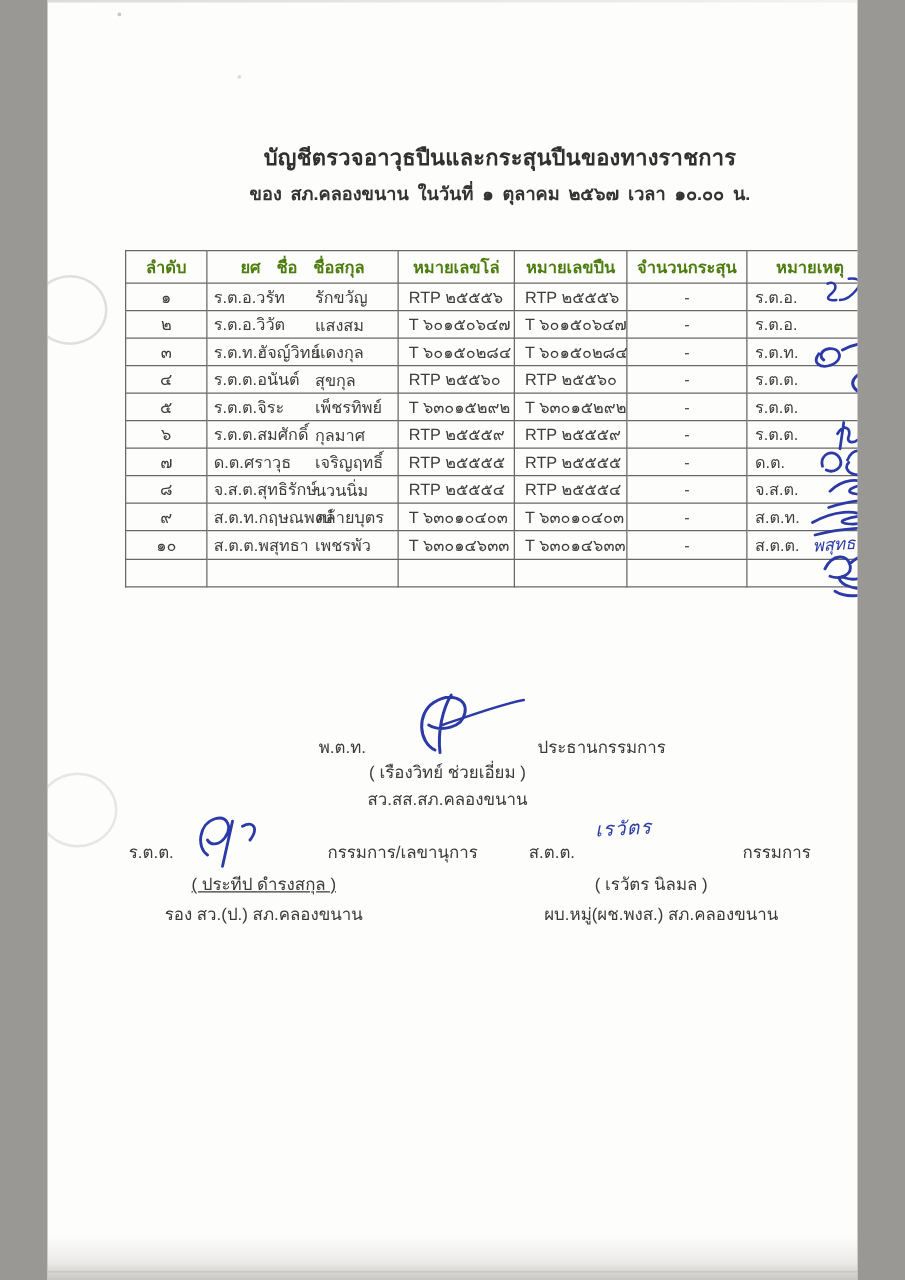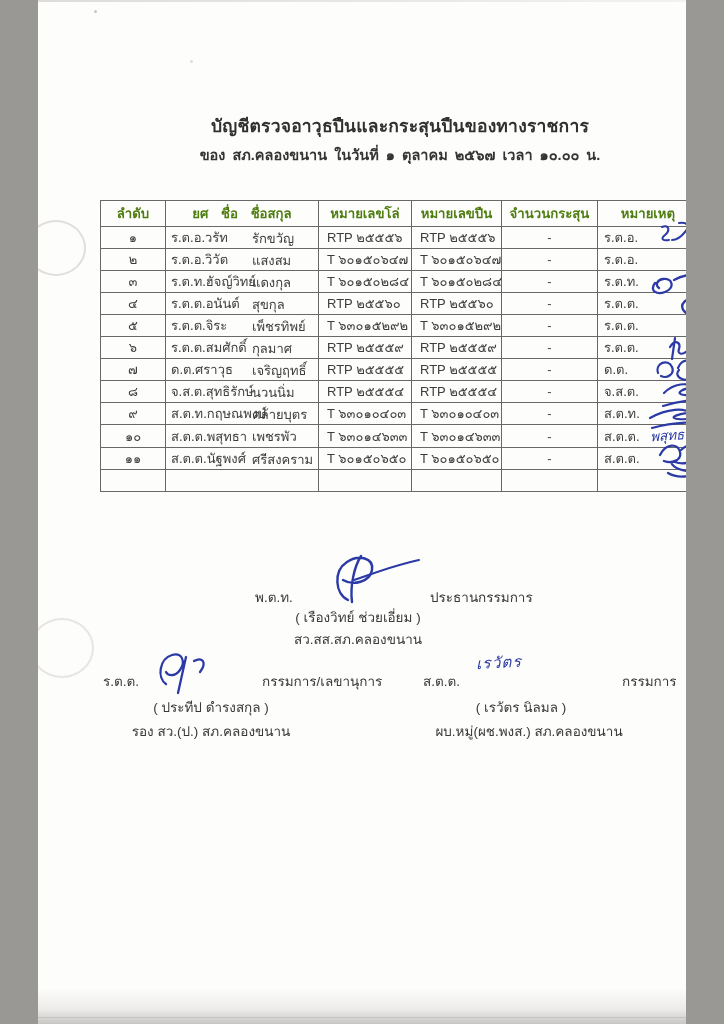--- a/index.html
+++ b/index.html
@@ -42,25 +42,25 @@
   .hand-text{color:var(--ink,#2b3aa6);font-style:italic;}
 
   .checked-label{top:536px;left:220px;width:200px;text-align:center;font-size:14.5px;font-weight:bold;color:#2f2f2f;}
   .chair-rank{top:586px;left:217px;font-size:13.5px;}
   .chair-role{top:586px;left:392px;font-size:13.5px;}
   .chair-name{top:606px;left:235px;width:170px;text-align:center;font-size:13.5px;}
   .chair-pos{top:628px;left:235px;width:170px;text-align:center;font-size:13.5px;}
 
   .sec-rank{top:670px;left:65px;font-size:13.5px;}
   .sec-role{top:670px;left:224px;font-size:13.5px;}
-  .sec-name{top:696px;left:88px;width:170px;text-align:center;font-size:13.5px;}
+  .sec-name{top:696px;left:88px;width:170px;text-align:center;font-size:13.5px;text-decoration:underline;}
   .sec-pos{top:720px;left:78px;width:190px;text-align:center;font-size:13.5px;}
   .mem-rank{top:670px;left:385px;font-size:13.5px;}
   .mem-sig{top:650px;left:438px;font-size:15.5px;transform:rotate(-3deg);letter-spacing:1px;}
-  .mem-role{top:670px;left:556px;font-size:13.5px;margin-left:28px;}
+  .mem-role{top:670px;left:556px;font-size:13.5px;}
   .mem-name{top:696px;left:418px;width:130px;text-align:center;font-size:13.5px;}
   .mem-pos{top:720px;left:396px;width:190px;text-align:center;font-size:13.5px;}
 
   .arc{border-radius:50%;border:2px solid rgba(176,174,170,.38);}
   .arc1{left:-12px;top:220px;width:56px;height:52px;}
   .arc2{left:-8px;top:618px;width:60px;height:56px;border-color:rgba(182,180,176,.30);}
   .speck{width:3px;height:3px;background:rgba(150,148,144,.5);border-radius:50%;}
   .top-line{top:0;left:0;width:724px;height:2px;background:linear-gradient(to right,rgba(190,188,184,.5),rgba(220,218,214,.25));}
   .bottom-band{left:0;bottom:0;width:724px;height:36px;
     background:linear-gradient(to bottom,rgba(201,199,196,0) 0%,rgba(203,201,198,.35) 60%,rgba(178,176,173,.7) 100%);}
@@ -224,33 +224,20 @@
         <span class="surname">เพชรพัว</span>
       </td>
       <td class="c-shield">T ๖๓๐๑๔๖๓๓</td>
       <td class="c-gun">T ๖๓๐๑๔๖๓๓</td>
       <td class="c-ammo">-</td>
       <td class="c-remark">
         <span>ส.ต.ต.</span><span class="hand">พสุทธา</span>
       </td>
     </tr>
         <tr>
-      <td class="c-no">๑๑</td>
-      <td class="c-name">
-        <span>ส.ต.ต.นัฐพงศ์</span>
-        <span class="surname">ศรีสงคราม</span>
-      </td>
-      <td class="c-shield">T ๖๐๑๕๐๖๕๐</td>
-      <td class="c-gun">T ๖๐๑๕๐๖๕๐</td>
-      <td class="c-ammo">-</td>
-      <td class="c-remark">
-        <span>ส.ต.ต.</span><span class="hand"></span>
-      </td>
-    </tr>
-        <tr>
       <td class="c-no"></td>
       <td class="c-name">
         <span></span>
         <span class="surname"></span>
       </td>
       <td class="c-shield"></td>
       <td class="c-gun"></td>
       <td class="c-ammo"></td>
       <td class="c-remark">
         <span></span><span class="hand"></span>

